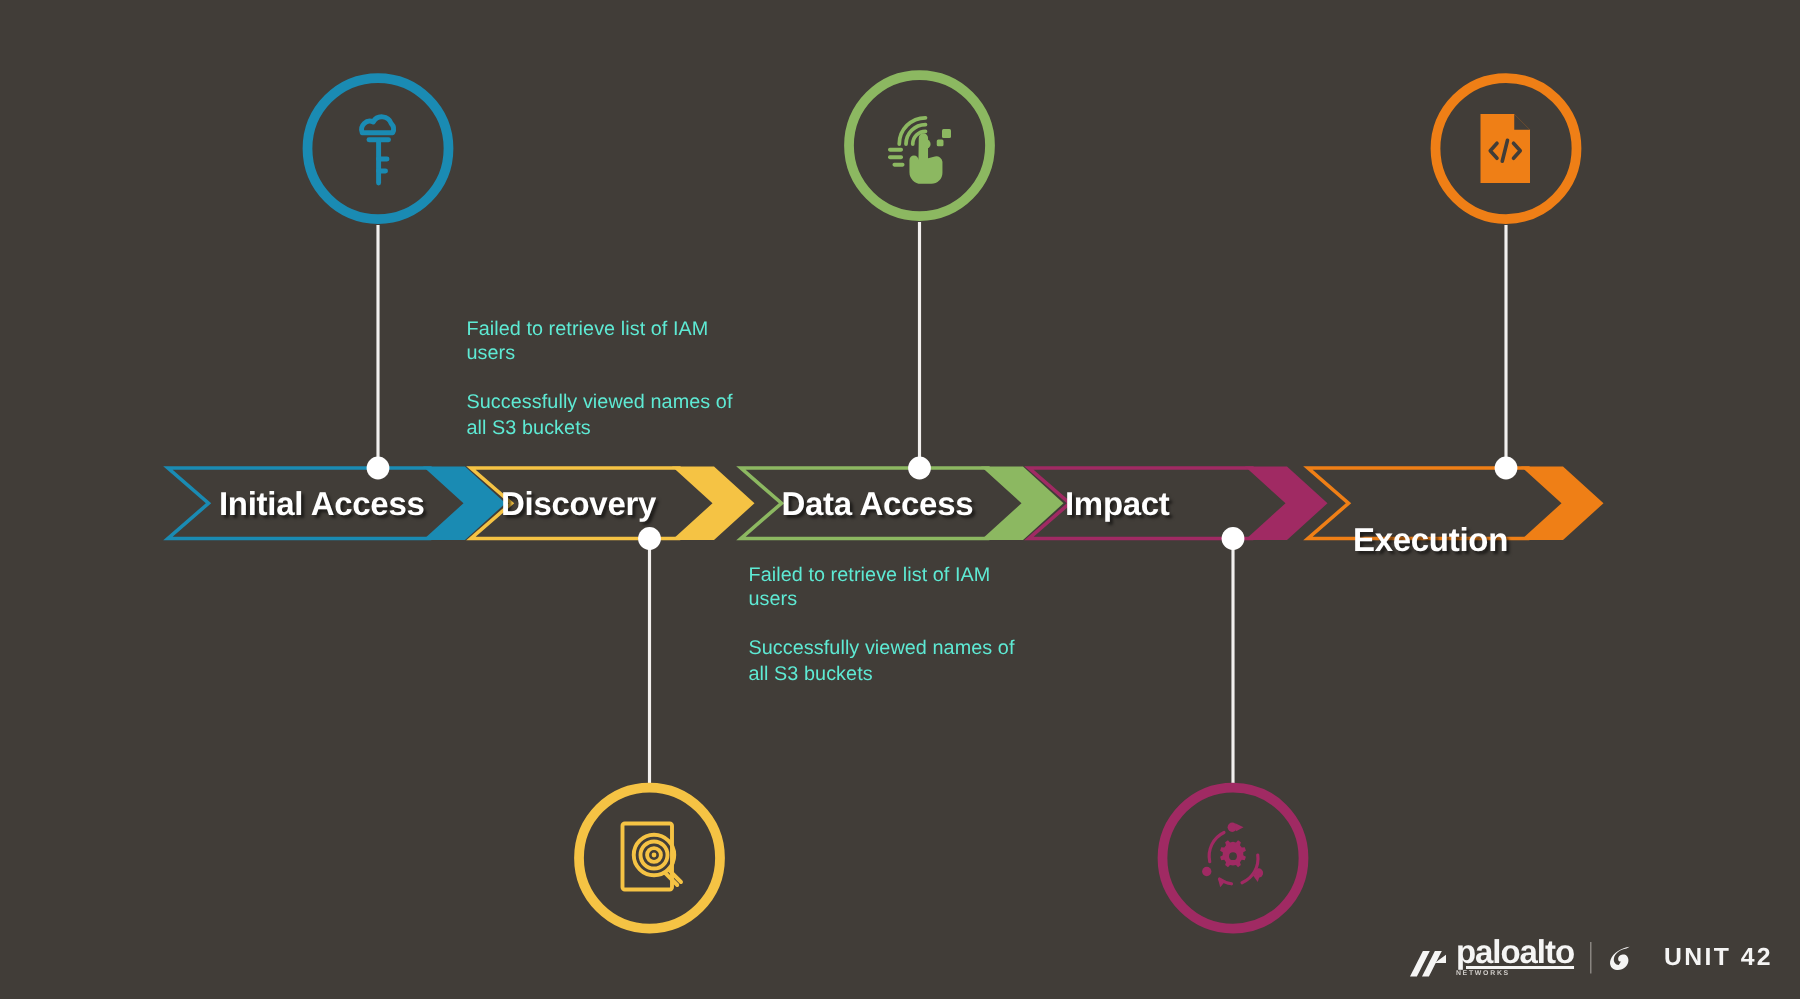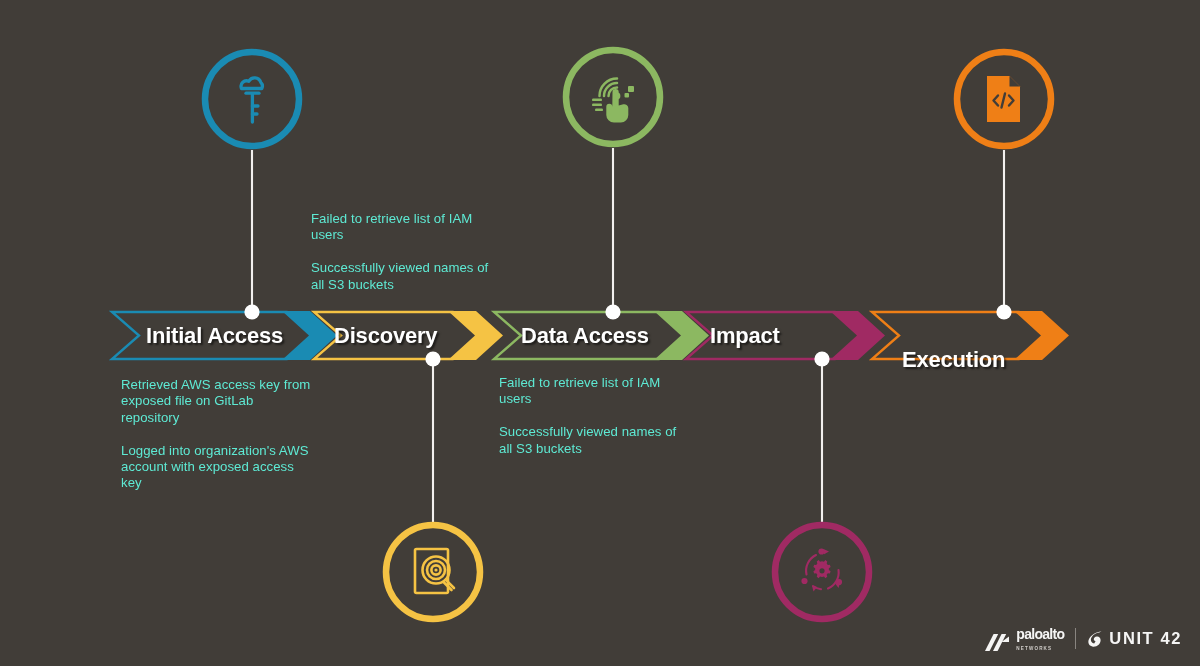--- a/index.html
+++ b/index.html
@@ -54,39 +54,40 @@
     bottom: 14px;
     display: flex;
     align-items: center;
     gap: 11px;
     opacity: 0.95;
   }
   .brand-pan { display: flex; align-items: flex-end; gap: 6px; }
   .pan-text-wrap { display: flex; flex-direction: column; align-items: flex-start; }
   .pan-word {
     color: #ffffff;
-    font-size: 14px;
+    font-size: 22px;
     font-weight: bold;
     letter-spacing: -0.7px;
     line-height: 19px;
+    text-decoration: underline;
   }
   .pan-sub {
     color: #d8d5d1;
     font-size: 4.6px;
     font-weight: bold;
     letter-spacing: 1.15px;
     line-height: 7px;
     margin-top: 1px;
   }
   .brand-div {
     width: 1px;
     height: 21px;
     background: #8d8984;
   }
-  .brand-unit { display: flex; align-items: center; gap: 5px; }
+  .brand-unit { display: flex; align-items: center; gap: 20px; }
   .unit-text {
     color: #ffffff;
     font-size: 16.5px;
     font-weight: bold;
     letter-spacing: 1.6px;
     line-height: 16.5px;
   }
 </style>
 </head>
 <body>
@@ -255,24 +256,20 @@
       <circle cx="1004" cy="312" r="7.6"></circle>
     </g>
   </svg>
 
   <div class="chev-label" style="left:146px; top:325px;">Initial Access</div>
   <div class="chev-label" style="left:334px; top:325px;">Discovery</div>
   <div class="chev-label" style="left:521px; top:325px;">Data Access</div>
   <div class="chev-label" style="left:710px; top:325px;">Impact</div>
   <div class="chev-label" style="left:902px; top:325px;margin-top:24px;">Execution</div>
 
-  <div class="note" style="left:121px; top:377px; width:192px;">
-    <p>Retrieved AWS access key from exposed file on GitLab repository</p>
-    <p>Logged into organization's AWS account with exposed access key</p>
-  </div>
 
   <div class="note" style="left:311px; top:211px; width:180px;">
     <p>Failed to retrieve list of IAM users</p>
     <p>Successfully viewed names of all S3 buckets</p>
   </div>
 
   <div class="note" style="left:499px; top:375px; width:180px;">
     <p>Failed to retrieve list of IAM users</p>
     <p>Successfully viewed names of all S3 buckets</p>
   </div>

